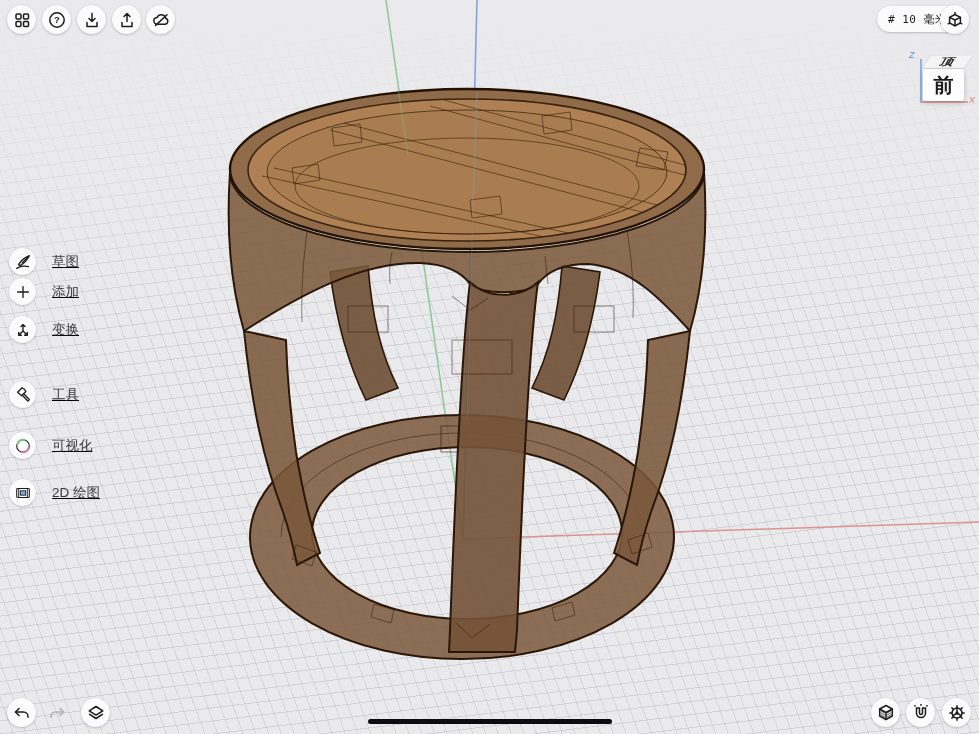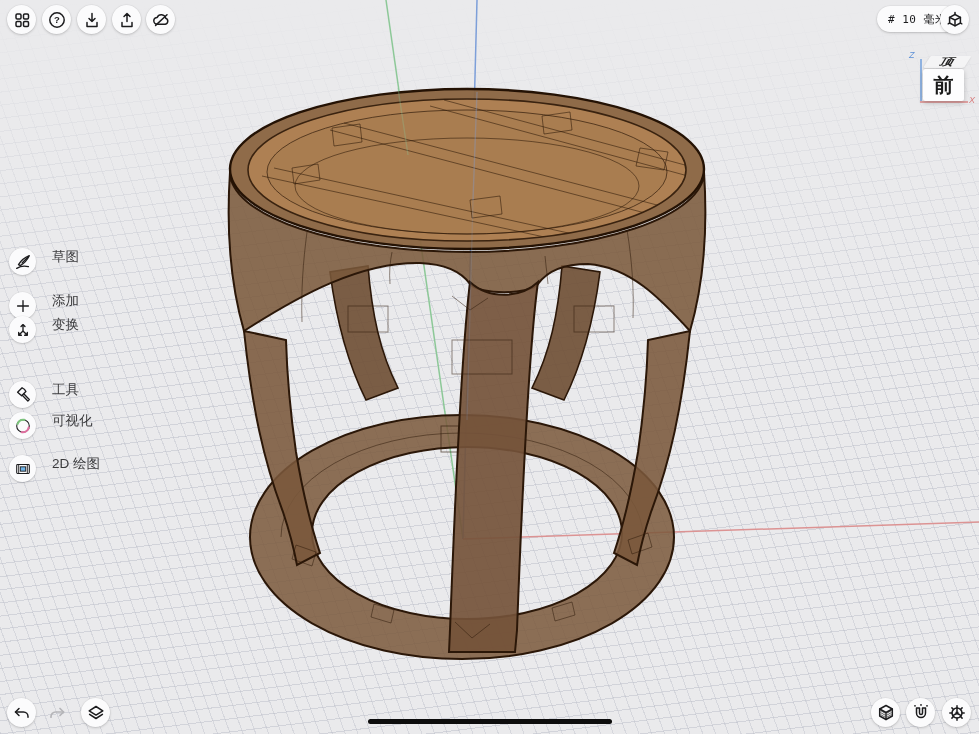--- a/index.html
+++ b/index.html
@@ -53,21 +53,21 @@
     box-shadow:0 1px 2px rgba(0,0,0,.15);
   }
   .vc-front{
     position:absolute;left:17px;top:19px;width:41px;height:32px;
     background:#fdfdfe;border-radius:2.5px;
     display:flex;align-items:center;justify-content:center;
     font-size:20px;font-weight:bold;color:#1a1a1a;
     box-shadow:0 2px 5px rgba(0,0,0,.22);
   }
   
-  .side-item{position:absolute;left:9px;display:flex;align-items:flex-start;height:27px;cursor:pointer;}
+  .side-item{position:absolute;left:9px;display:flex;align-items:center;height:27px;cursor:pointer;text-decoration:underline;}
   .side-circle{
     width:27px;height:27px;border-radius:50%;background:#fbfbfc;flex:0 0 27px;
     display:flex;align-items:center;justify-content:center;
     box-shadow:0 0 0 .5px rgba(0,0,0,.05),0 1px 2px rgba(0,0,0,.16);
   }
   .side-label{margin-left:16px;font-size:13.5px;color:#3a3a3c;white-space:nowrap;}
   
   .ghost-btn{position:absolute;width:29px;height:29px;display:flex;align-items:center;justify-content:center;cursor:pointer;}
   .home-indicator{position:absolute;left:368px;top:719px;width:244px;height:5px;border-radius:2.5px;background:#0c0c0c;}
   
@@ -232,21 +232,21 @@
       <svg width="18" height="18" viewBox="0 0 20 20">
     <g class="icon-stroke" stroke-width="1.3">
       <path d="M5 13 C8 8 12 5 17 3 C15 7 12 11 7 14 Z"></path>
       <path d="M16 3.8 L9 11"></path>
       <path d="M3 17 C8 14 12 14 16 15.2"></path>
     </g>
       </svg>
     </span>
   <span class="side-label">草图</span>
 </div>
-<div class="side-item" style="top:292px">
+<div class="side-item" style="top:278px">
   <span class="side-circle">
       <svg width="18" height="18" viewBox="0 0 20 20">
     <g class="icon-stroke" stroke-width="1.5">
           <path d="M10 4 V16 M4 10 H16"></path>
         </g>
       </svg>
     </span>
   <span class="side-label">添加</span>
 </div>
 <div class="side-item" style="top:316px">
@@ -265,31 +265,31 @@
   <span class="side-circle">
       <svg width="18" height="18" viewBox="0 0 20 20">
     <g class="icon-stroke" stroke-width="1.3">
       <path d="M4 7 L9 2 C11 2.8 12.6 4.4 13.2 6.2 L8.5 10.8 Z"></path>
       <path d="M10.8 8.6 L17 15 L15.4 16.6 L9.2 10.3"></path>
     </g>
       </svg>
     </span>
   <span class="side-label">工具</span>
 </div>
-<div class="side-item" style="top:412px">
+<div class="side-item" style="top:432px">
   <span class="side-circle">
       <svg width="18" height="18" viewBox="0 0 20 20">
     <circle cx="10" cy="10" r="7" fill="none" stroke="#1c1c1e" stroke-width="1.2"></circle>
     <path d="M4 7.6 A7 7 0 0 1 11.5 3.2" fill="none" stroke="#7cc47c" stroke-width="2.4" stroke-linecap="round"></path>
     <path d="M16.4 11.6 A7 7 0 0 1 8.6 16.9" fill="none" stroke="#e06f9f" stroke-width="2.4" stroke-linecap="round"></path>
   </svg>
     </span>
   <span class="side-label">可视化</span>
 </div>
-<div class="side-item" style="top:455px">
+<div class="side-item" style="top:479px">
   <span class="side-circle">
       <svg width="18" height="18" viewBox="0 0 20 20">
     <rect x="3" y="5" width="14" height="10" rx="1" fill="none" stroke="#1c1c1e" stroke-width="1.2"></rect>
     <line x1="5.2" y1="5" x2="5.2" y2="15" class="icon-thin"></line>
     <line x1="14.8" y1="5" x2="14.8" y2="15" class="icon-thin"></line>
     <rect x="7" y="7.6" width="6" height="4.8" fill="#6fb3e8" stroke="#1c1c1e" stroke-width="1"></rect>
   </svg>
     </span>
   <span class="side-label">2D 绘图</span>
 </div>

